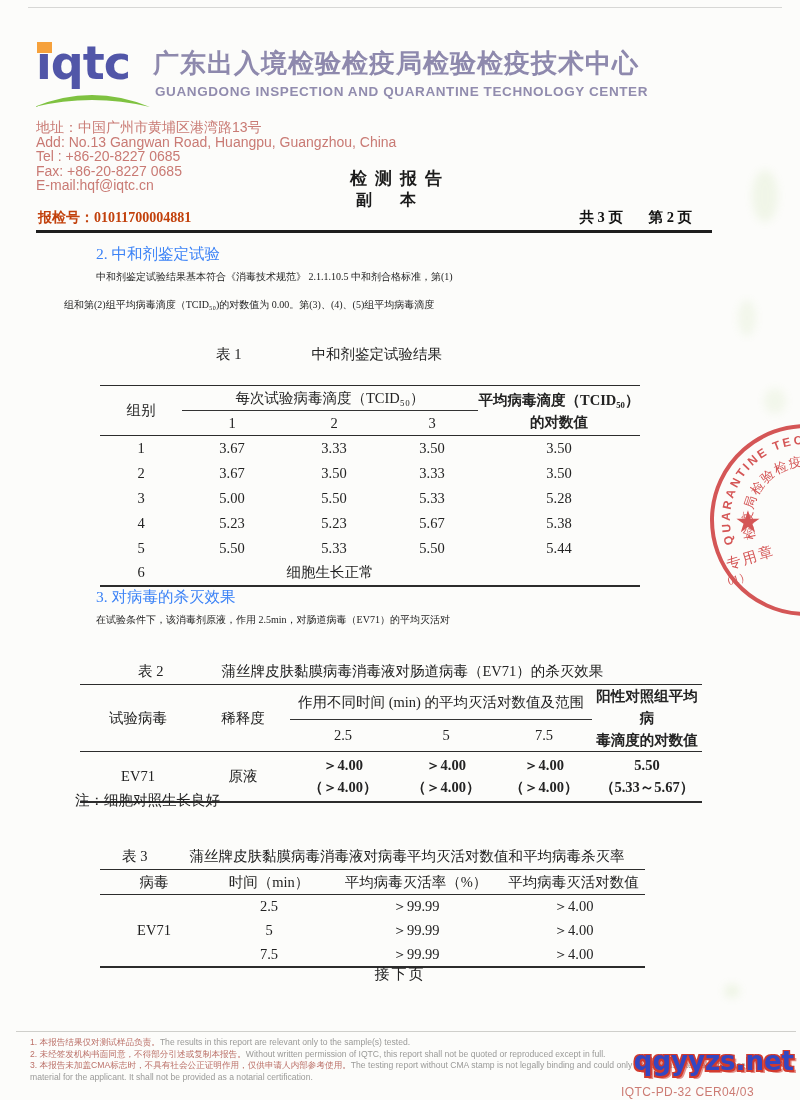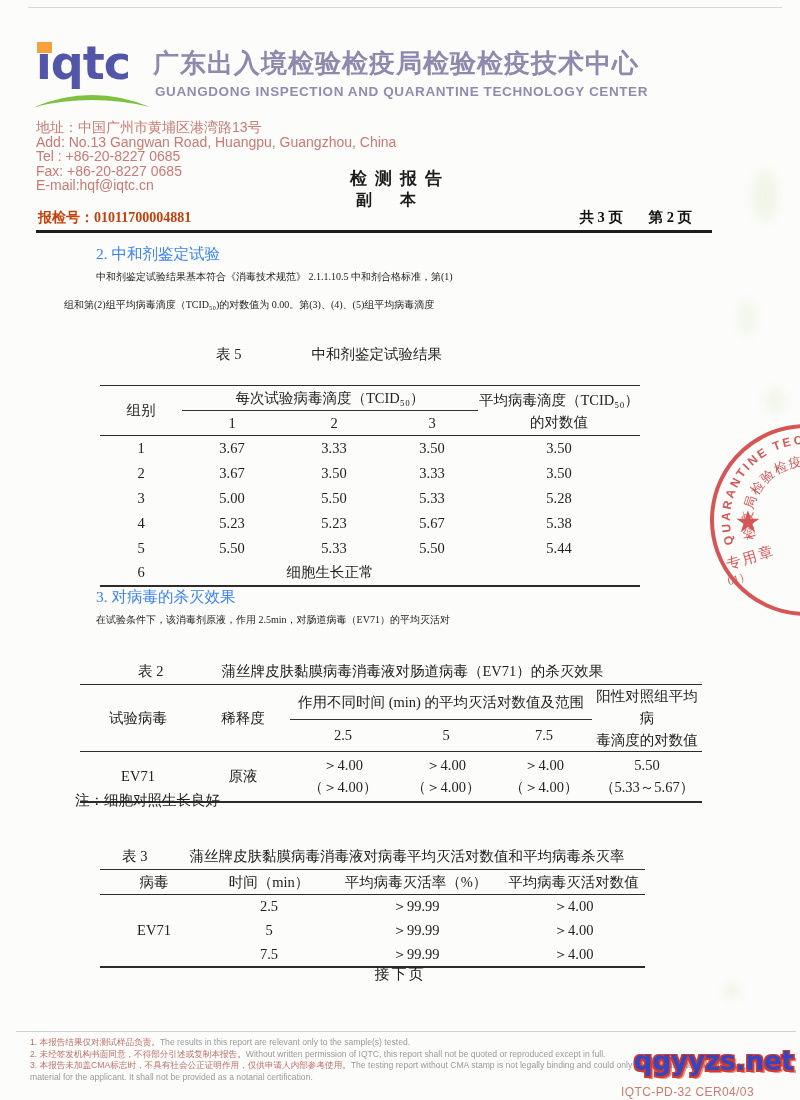--- a/index.html
+++ b/index.html
@@ -35,21 +35,21 @@
   .para{font-size:10px;line-height:27.5px;color:#222;white-space:nowrap;}
   .para .ind{margin-left:32px;}
 
   
   .tab-title{display:flex;font-size:14.5px;color:#222;white-space:nowrap;}
   table.rtab{border-collapse:collapse;table-layout:fixed;font-size:14.5px;color:#232323;
              border-top:1.8px solid #2c2c2c;border-bottom:2.2px solid #2c2c2c;}
   table.rtab thead{border-bottom:1.8px solid #2c2c2c;}
   table.rtab th,table.rtab td{font-weight:normal;text-align:center;padding:0;vertical-align:middle;}
   th.spanhdr{border-bottom:1.1px solid #333;}
-  .two-line{line-height:22px;}
+  .two-line{line-height:22px;font-weight:bold;}
   .bold{font-weight:bold;}
   .note{font-size:14.5px;color:#242424;}
   .continuation{left:0;right:0;top:965px;text-align:center;font-size:15px;color:#222;letter-spacing:2px;}
 
   
   .footer-rule{left:16px;right:4px;top:1031px;height:1px;background:#cfcfcb;}
   .footer-notes{left:30px;top:1037px;font-family:"Liberation Sans","DejaVu Sans",sans-serif;
                 font-size:8.6px;line-height:11.6px;white-space:nowrap;}
   .footer-notes .cn{color:#bb7068;}
   .footer-notes .en{color:#9a9a98;}
@@ -104,21 +104,21 @@
   <div class="abs rule1"></div>
 
   <div class="abs sec-head" style="left:96px;top:244px;">2. 中和剂鉴定试验</div>
   <div class="abs para" style="left:64px;top:263px;">
     <div class="ind">中和剂鉴定试验结果基本符合《消毒技术规范》 2.1.1.10.5 中和剂合格标准，第(1)</div>
     <div>组和第(2)组平均病毒滴度（TCID₅₀)的对数值为 0.00。第(3)、(4)、(5)组平均病毒滴度</div>
   </div>
 
   <div class="abs" style="left:100px;top:345px;width:540px;">
     <div class="tab-title">
-      <span style="margin-left:116px;">表 5</span>
+      <span style="margin-left:116px;">表 1</span>
       <span style="margin-left:70px;">中和剂鉴定试验结果</span>
     </div>
     <table class="rtab" style="width:540px;margin-top:21px;">
       <colgroup>
           <col style="width:82px">
           <col style="width:100px">
           <col style="width:104px">
           <col style="width:92px">
           <col style="width:162px">
         </colgroup>

